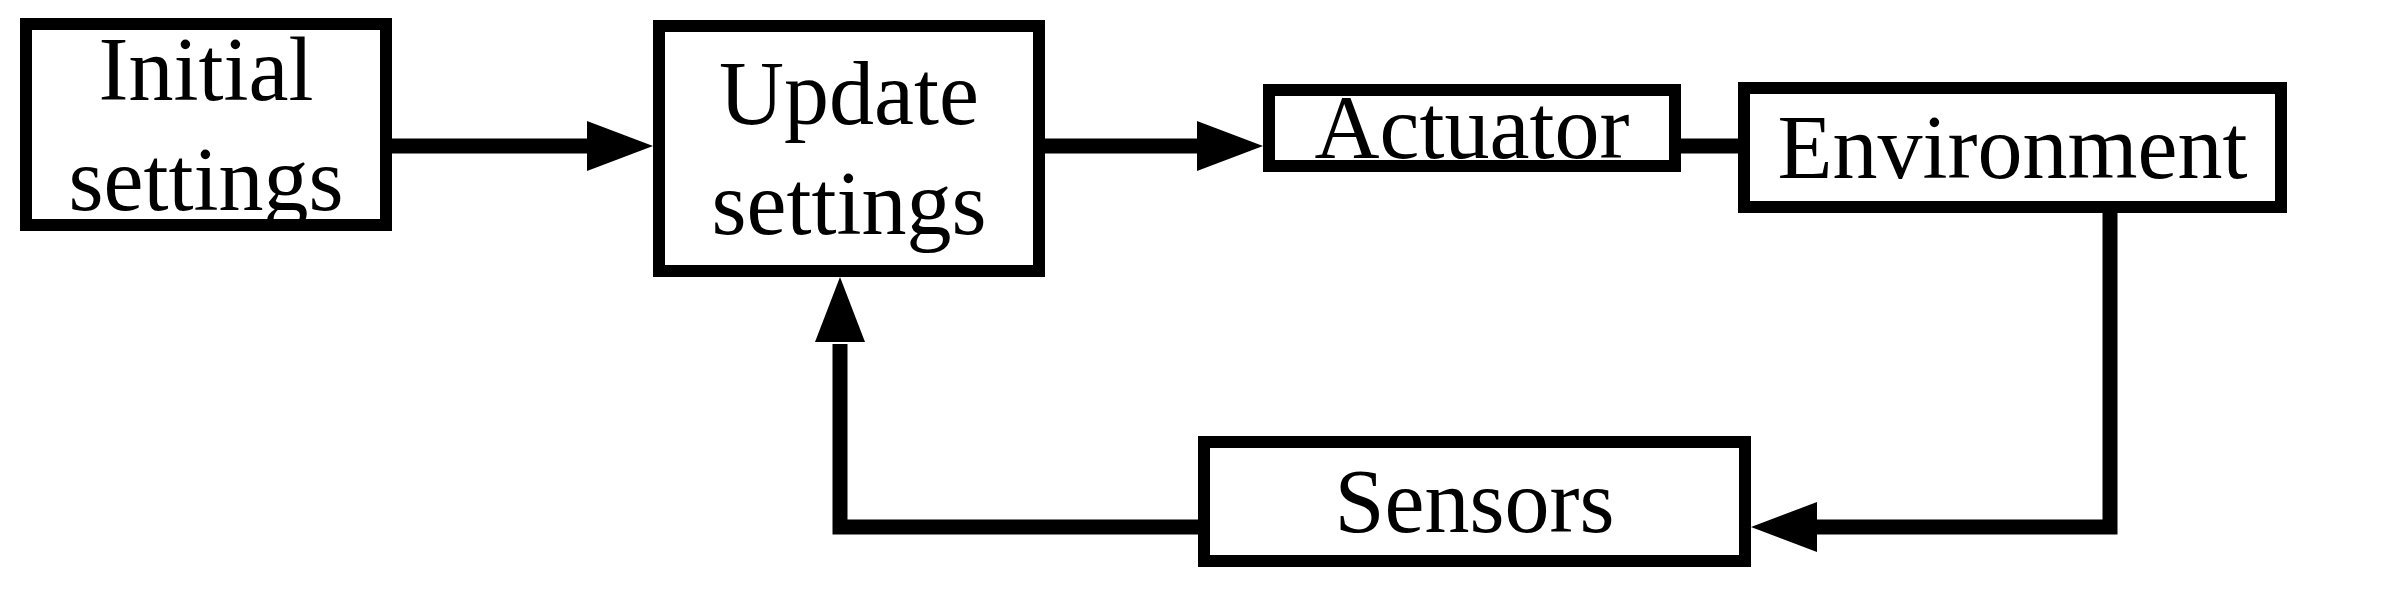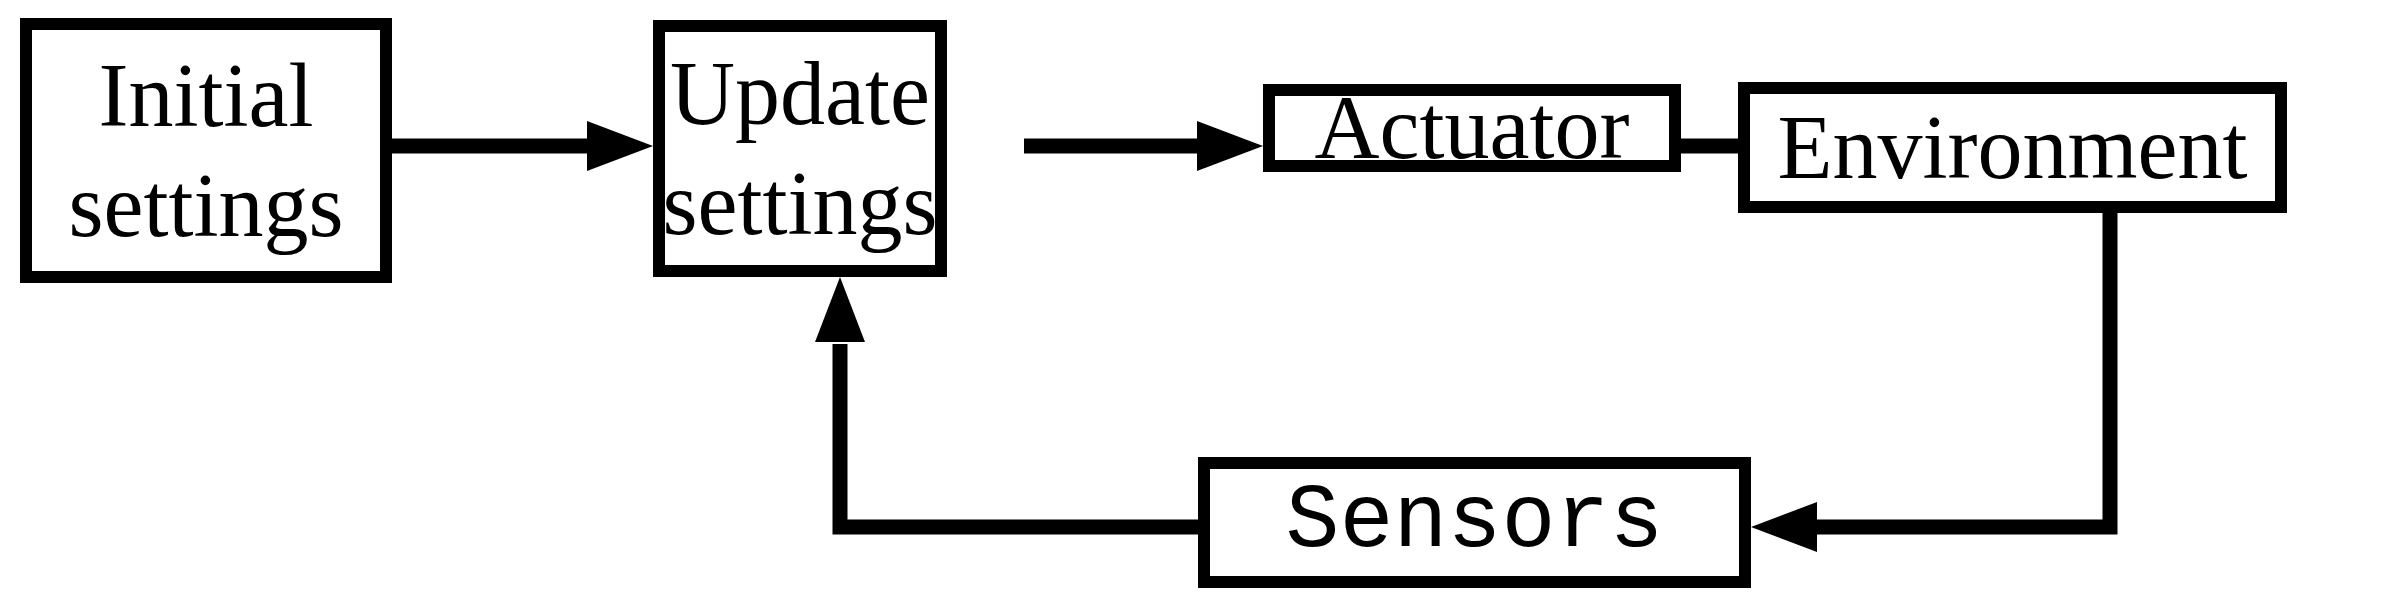--- a/index.html
+++ b/index.html
@@ -24,25 +24,25 @@
     display: flex;
     flex-direction: column;
     align-items: center;
     justify-content: center;
     text-align: center;
     font-size: 90px;
     line-height: 1.22;
     white-space: nowrap;
   }
   .node span { display: block; }
-  #node-initial     { left: 20px;   top: 18px;  width: 372px; height: 265px; }
-  #node-update      { left: 653px;  top: 20px;  width: 294px; height: 257px; font-family: Liberation Serif, serif; }
+  #node-initial     { left: 20px;   top: 18px;  width: 372px; height: 213px; }
+  #node-update      { left: 653px;  top: 20px;  width: 392px; height: 257px; font-family: Liberation Serif, serif; }
   #node-actuator    { left: 1263px; top: 84px;  width: 418px; height: 88px; }
   #node-environment { left: 1738px; top: 82px;  width: 549px; height: 131px; }
-  #node-sensors     { left: 1198px; top: 457px; width: 553px; height: 131px; font-family: Liberation Mono, monospace; }
+  #node-sensors     { left: 1198px; top: 436px; width: 553px; height: 131px; }
   .edges {
     position: absolute;
     left: 0; top: 0;
     width: 2404px;
     height: 614px;
   }
   .edge-shaft {
     stroke: #000000;
     stroke-width: 15;
     fill: none;

